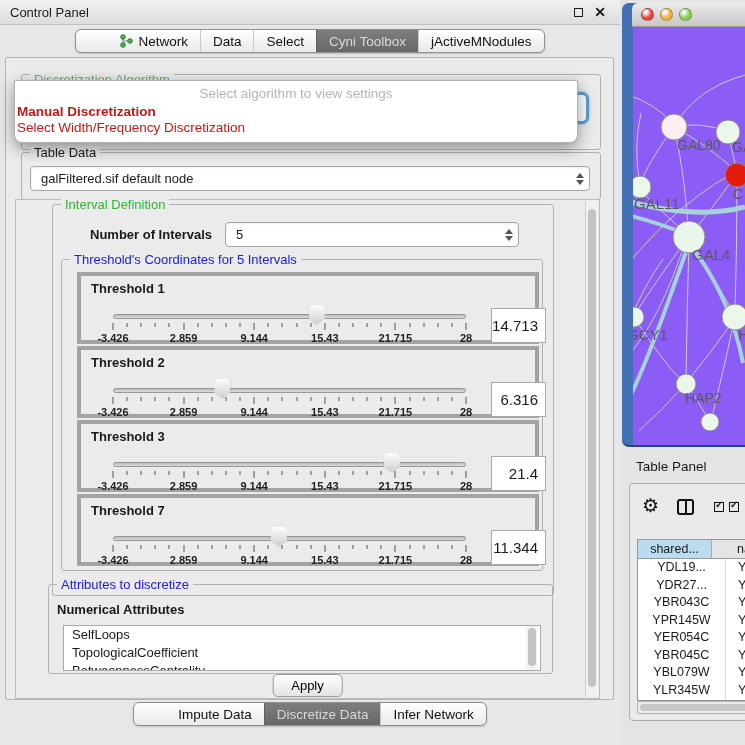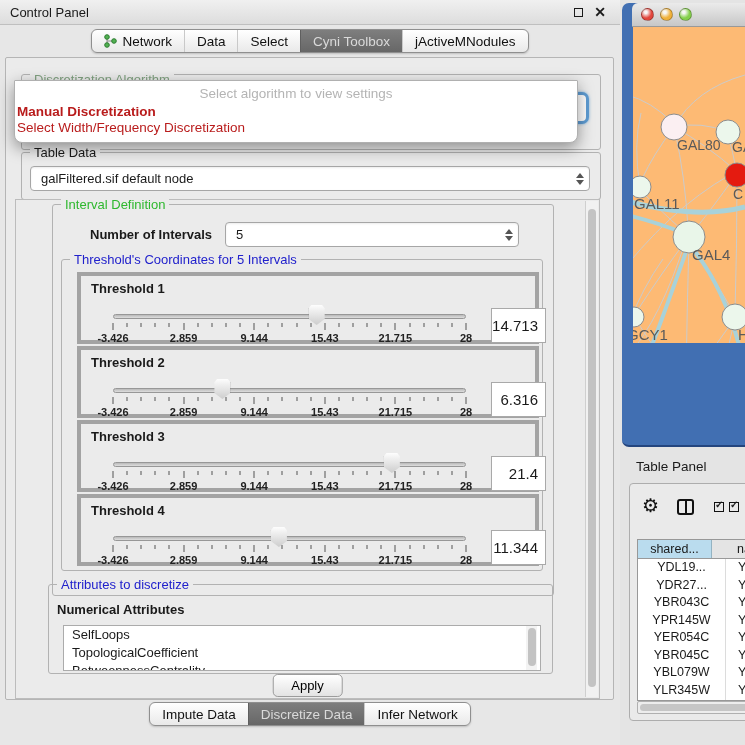--- a/index.html
+++ b/index.html
@@ -9,21 +9,21 @@
   
   #control-panel { position:absolute; left:0; top:0; width:620px; height:745px; background:#e7e7e7; }
   .cp-titlebar { height:25px; background:linear-gradient(#f0f0f0,#dddddd); border-bottom:1px solid #bfbfbf;
     display:flex; align-items:center; padding:0 10px; font-size:13px; }
   .cp-buttons { margin-left:auto; display:flex; gap:11px; align-items:center; padding-right:4px; }
   .float-icon { width:9px; height:9px; border:1.5px solid #1a1a1a; display:inline-block; }
   .close-icon { font-weight:700; font-size:14px; line-height:10px; }
 
   .cp-tabbar { height:32px; display:flex; justify-content:center; align-items:center; }
   .seg { display:flex; border:1px solid #8f8f8f; border-radius:6px; overflow:hidden;
-    background:linear-gradient(#ffffff,#e9e9e9); box-shadow:0 1px 2px rgba(0,0,0,.18); height:24px; }
+    background:linear-gradient(#ffffff,#e9e9e9); box-shadow:0 1px 2px rgba(0,0,0,.18); height:24px;padding-left:32px; }
   .seg .tab { padding:0 12px; font-size:13.5px; display:flex; align-items:center; gap:5px; color:#111;
     border-left:1px solid #c9c9c9; white-space:nowrap; cursor:default; }
   .seg .tab:first-child { border-left:none; }
   .seg .tab.sel { background:linear-gradient(#7e7e7e,#676767); color:#dadada; border-left-color:#5f5f5f; }
   .net-icon svg { display:block; }
 
   .cp-main { position:absolute; left:5px; top:57px; width:609px; height:643px;
     border:1px solid #b5b5b5; background:#ebebeb; border-radius:2px; }
 
   .group { position:absolute; border:1px solid #b2b2b2; border-radius:3px; }
@@ -93,21 +93,21 @@
   .popup-item.sel { font-weight:700; }
   .hidden-combo { position:absolute; left:495px; top:92px; width:94px; height:32px; z-index:40;
     background:#fff; border:3px solid #5e9cd3; border-radius:7px; box-shadow:0 0 3px #7db4e0; }
 
   
   #net-window { position:absolute; left:622px; top:3px; width:123px; height:444px; background:#416fb2;
     border-radius:7px 0 0 7px; border-bottom:2px solid #24457e; overflow:hidden; }
   .net-titlebar { margin-left:10px; height:24px; background:linear-gradient(#ebebeb,#c7c7c7);
     border-radius:6px 0 0 0; border-bottom:1px solid #999; display:flex; align-items:center; gap:6px; padding-left:9px; }
   .light { width:13px; height:13px; border-radius:50%; border:1px solid rgba(0,0,0,.3); }
-  .net-canvas { margin-left:11px; height:316px; background:#fdba74; position:relative; overflow:hidden; }
+  .net-canvas { margin-left:11px; height:420px; background:#8b5cf6; position:relative; overflow:hidden; }
 
   .tp-title { position:absolute; left:636px; top:459px; font-size:13.5px; }
   #table-panel-box { position:absolute; left:629px; top:483px; width:140px; height:238px;
     background:#eaeaea; border:1px solid #adadad; border-radius:4px; }
   .tp-toolbar { position:relative; height:52px; }
   .gear-ic { position:absolute; left:12px; top:12px; font-size:19px; color:#111; line-height:20px; }
   .split-ic { position:absolute; left:47px; top:15px; width:17px; height:16px; border:2px solid #111; border-radius:3px; }
   .split-ic::after { content:""; position:absolute; left:50%; top:0; bottom:0; width:2px; background:#111; transform:translateX(-50%); }
   .cbx { position:absolute; top:18px; width:10px; height:10px; border:1.6px solid #111; }
   .cbx::after { content:"✓"; position:absolute; top:-4px; left:0px; font-size:10px; font-weight:700; }
@@ -323,21 +323,21 @@
                     <span class="ticklabel" style="left: 20%;">2.859</span>
                     <span class="ticklabel" style="left: 40%;">9.144</span>
                     <span class="ticklabel" style="left: 60%;">15.43</span>
                     <span class="ticklabel" style="left: 80%;">21.715</span>
                     <span class="ticklabel" style="left: 100%;">28</span>
                   </div>
                 </div>
                 <div class="thr-value">21.4</div>
               </div>
               <div class="thr-row">
-                <div class="thr-label">Threshold 4</div>
+                <div class="thr-label">Threshold 7</div>
                 <div>
                   <div class="track"></div>
                   <div class="handle" style="left: 189.91px;"></div>
                   <div class="ticks">
                     <span class="tick major" style="left: 0%;"></span>
                     <span class="tick" style="left: 4%;"></span>
                     <span class="tick" style="left: 8%;"></span>
                     <span class="tick" style="left: 12%;"></span>
                     <span class="tick" style="left: 16%;"></span>
                     <span class="tick major" style="left: 20%;"></span>

